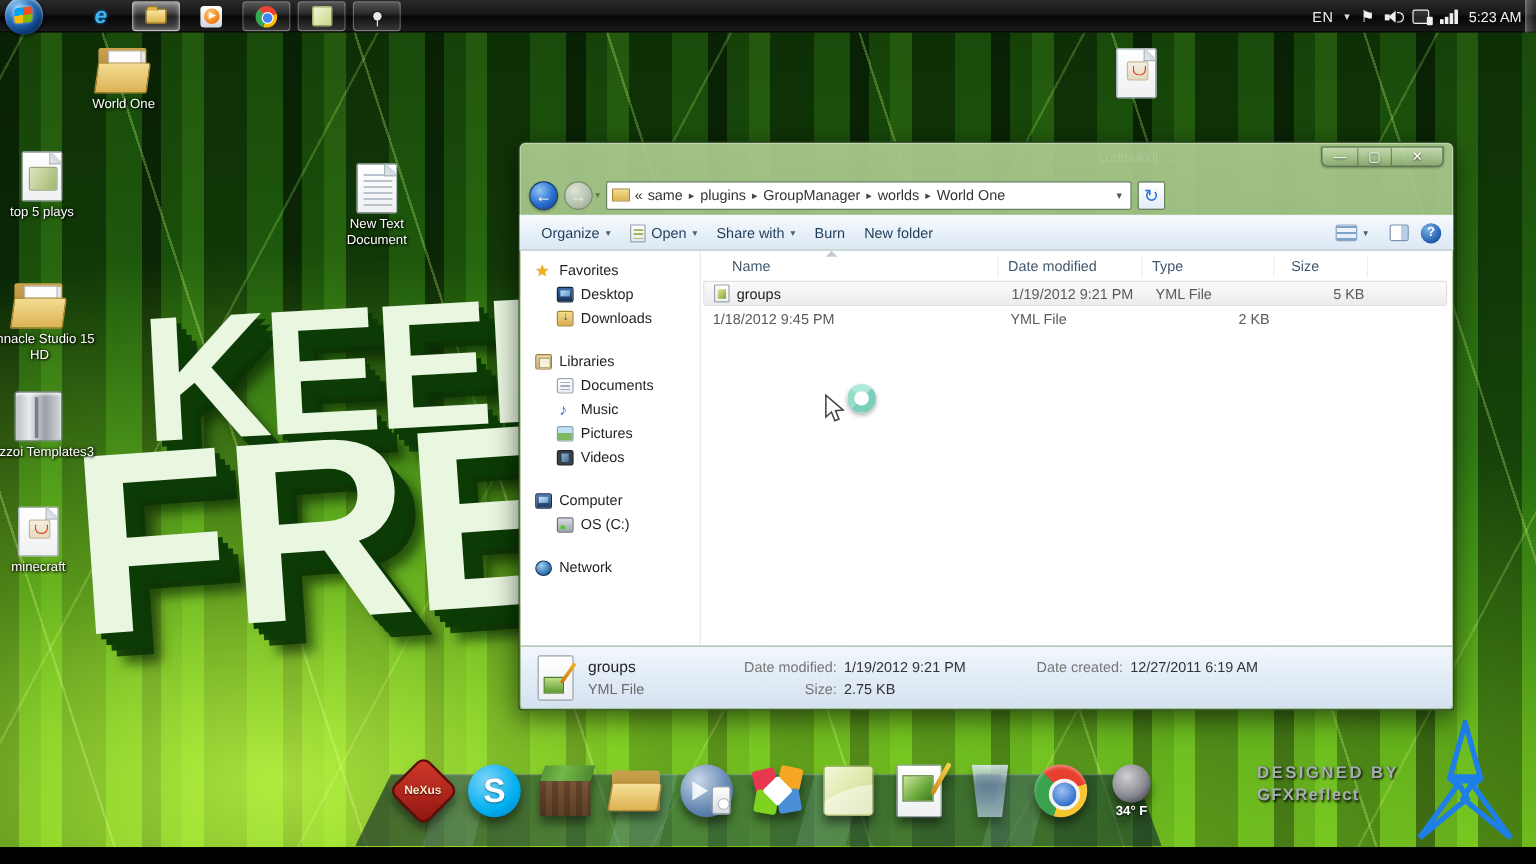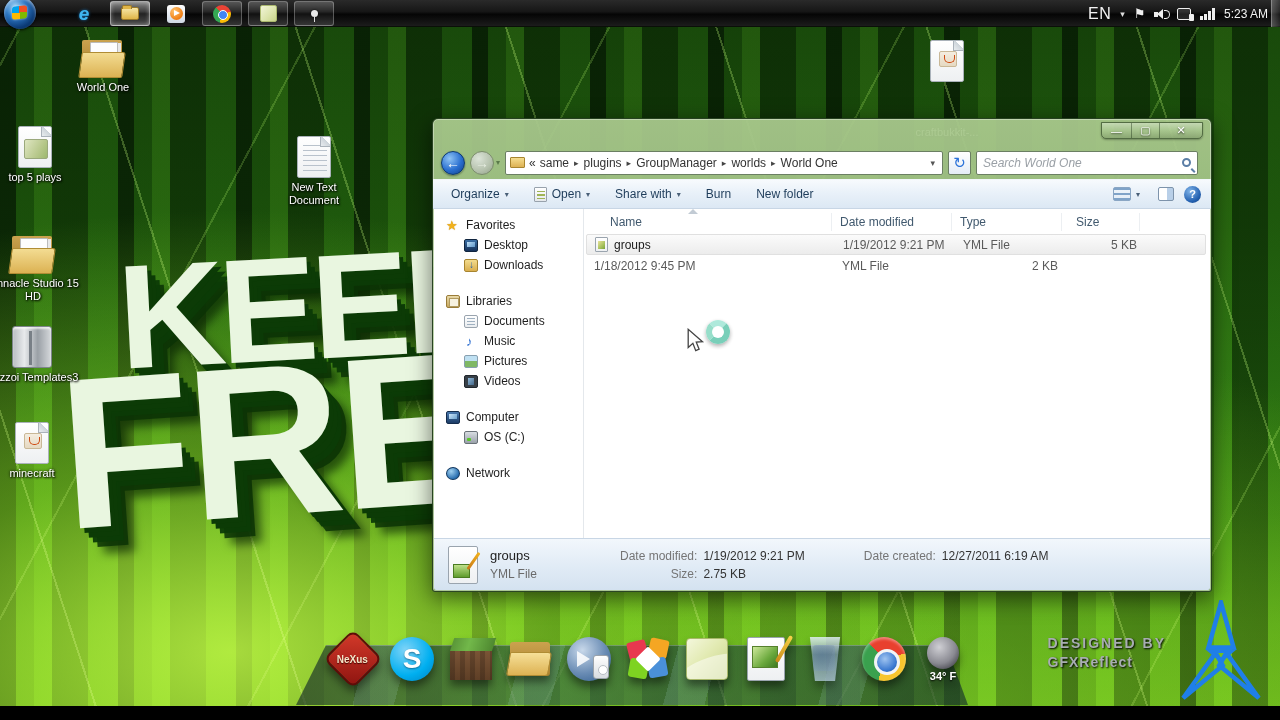--- a/index.html
+++ b/index.html
@@ -38,21 +38,21 @@
     background:conic-gradient(from -45deg,#ea4335 0 120deg,#fbbc05 120deg 240deg,#34a853 240deg 360deg); }
   .chrome-ic:after { content:""; position:absolute; left:5px; top:5px; width:8px; height:8px; border-radius:50%;
     background:#4285f4; border:1.5px solid #fff; }
   .notes-ic { width:17px; height:17px; border-radius:2px;
     background:linear-gradient(135deg,#f2f5d8 0%,#dde5ae 55%,#c8d489 100%); border:1px solid #aab86e; }
   .pin-ic { width:18px; height:18px; display:flex; align-items:center; justify-content:center; position:relative; }
   .pin-ic .head { width:7px; height:7px; border-radius:50%; background:#e8e8e8; box-shadow:0 0 2px #000; }
   .pin-ic .stem { position:absolute; left:8.5px; top:11px; width:1.5px; height:6px; background:#ddd; }
 
   .tray { position:absolute; right:12px; top:0; height:27px; display:flex; align-items:center; gap:9px; color:#f2f2f2; }
-  .tray .lang { font-size:16px; letter-spacing:.5px; }
+  .tray .lang { font-size:12px; letter-spacing:.5px; }
   .tray .chev { font-size:9px; color:#ddd; }
   .flag-ic { font-size:13px; color:#f0f0f0; line-height:1; }
   .spk { position:relative; width:14px; height:12px; }
   .spk .box { position:absolute; left:0; top:4px; width:4px; height:5px; background:#eee; }
   .spk .cone { position:absolute; left:3px; top:1px; border-right:6px solid #eee;
     border-top:5px solid transparent; border-bottom:5px solid transparent; }
   .spk .wave { position:absolute; left:10px; top:2px; width:6px; height:9px;
     border:1.5px solid #eee; border-left:none; border-radius:0 8px 8px 0; }
   .pcn { width:14px; height:12px; border:1.5px solid #eee; border-radius:2px; position:relative; background:rgba(255,255,255,.12); }
   .pcn:after { content:""; position:absolute; right:-4px; bottom:-2px; width:5px; height:7px; background:#eee; border-radius:1px; }
@@ -142,21 +142,21 @@
     border-radius:2px; display:flex; align-items:center; justify-content:center; color:#2b72d9; font-size:15px; flex:none; }
   .searchbox { width:222px; height:24px; background:#fff; border:1px solid #6b7f63; border-radius:2px; flex:none;
     display:flex; align-items:center; padding:0 6px; }
   .searchbox .ph { flex:1; font-size:12px; font-style:italic; color:#9aa0a6; white-space:nowrap; overflow:hidden; }
   .mag { width:9px; height:9px; border:2px solid #5b7ea6; border-radius:50%; position:relative; flex:none; }
   .mag:after { content:""; position:absolute; left:8px; top:8px; width:5px; height:2px; background:#5b7ea6;
     transform:rotate(45deg); transform-origin:0 0; }
 
   .toolbar { height:30px; background:linear-gradient(180deg,#f7fafd 0%,#e9f1f9 45%,#dce8f4 100%);
     border-top:1px solid #f2f7fb; border-bottom:1px solid #c8d6e5; display:flex; align-items:center;
-    padding:0 10px; gap:9px; font-size:12px; color:#1e3c5a; }
+    padding:0 10px; gap:0; font-size:12px; color:#1e3c5a; }
   .tool-item { display:flex; align-items:center; gap:5px; padding:4px 8px; border-radius:3px; white-space:nowrap; }
   .tool-item .dd { font-size:8px; color:#4a6078; }
   .open-ic { width:13px; height:15px; background:linear-gradient(180deg,#fff,#e4e8ec); border:1px solid #98a2ac; border-radius:1px; position:relative; }
   .open-ic:after { content:""; position:absolute; left:2px; top:3px; width:8px; height:8px;
     background:repeating-linear-gradient(180deg,#9fb457 0 1.5px,transparent 1.5px 3.5px); }
   .tool-right { margin-left:auto; display:flex; align-items:center; gap:10px; }
   .views-ic { width:18px; height:14px; background:repeating-linear-gradient(180deg,#7fa3c8 0 2px,transparent 2px 5px);
     border:1px solid #8aa6c4; border-radius:2px; }
   .pane-ic { width:16px; height:14px; border:1px solid #7d93ab; border-radius:2px;
     background:linear-gradient(90deg,#fff 0 60%,#b8cfe8 60% 100%); }
@@ -404,24 +404,20 @@
         <span class="crumb-item">GroupManager</span>
         <span class="crumb-sep">▸</span>
         <span class="crumb-item">worlds</span>
         <span class="crumb-sep">▸</span>
         <span class="crumb-item">World One</span>
         <span class="crumb-dd">▾</span>
       </div>
       <div class="refreshbtn">
           <span>↻</span>
         </div>
-      <div class="searchbox">
-        <span class="ph">Search World One</span>
-        <span class="mag"></span>
-      </div>
     </div>
 
     <div class="toolbar">
       <div class="tool-item">
         <span>Organize</span>
         <span class="dd">▾</span>
       </div>
       <div class="tool-item">
         <span class="open-ic"></span>
         <span>Open</span>

